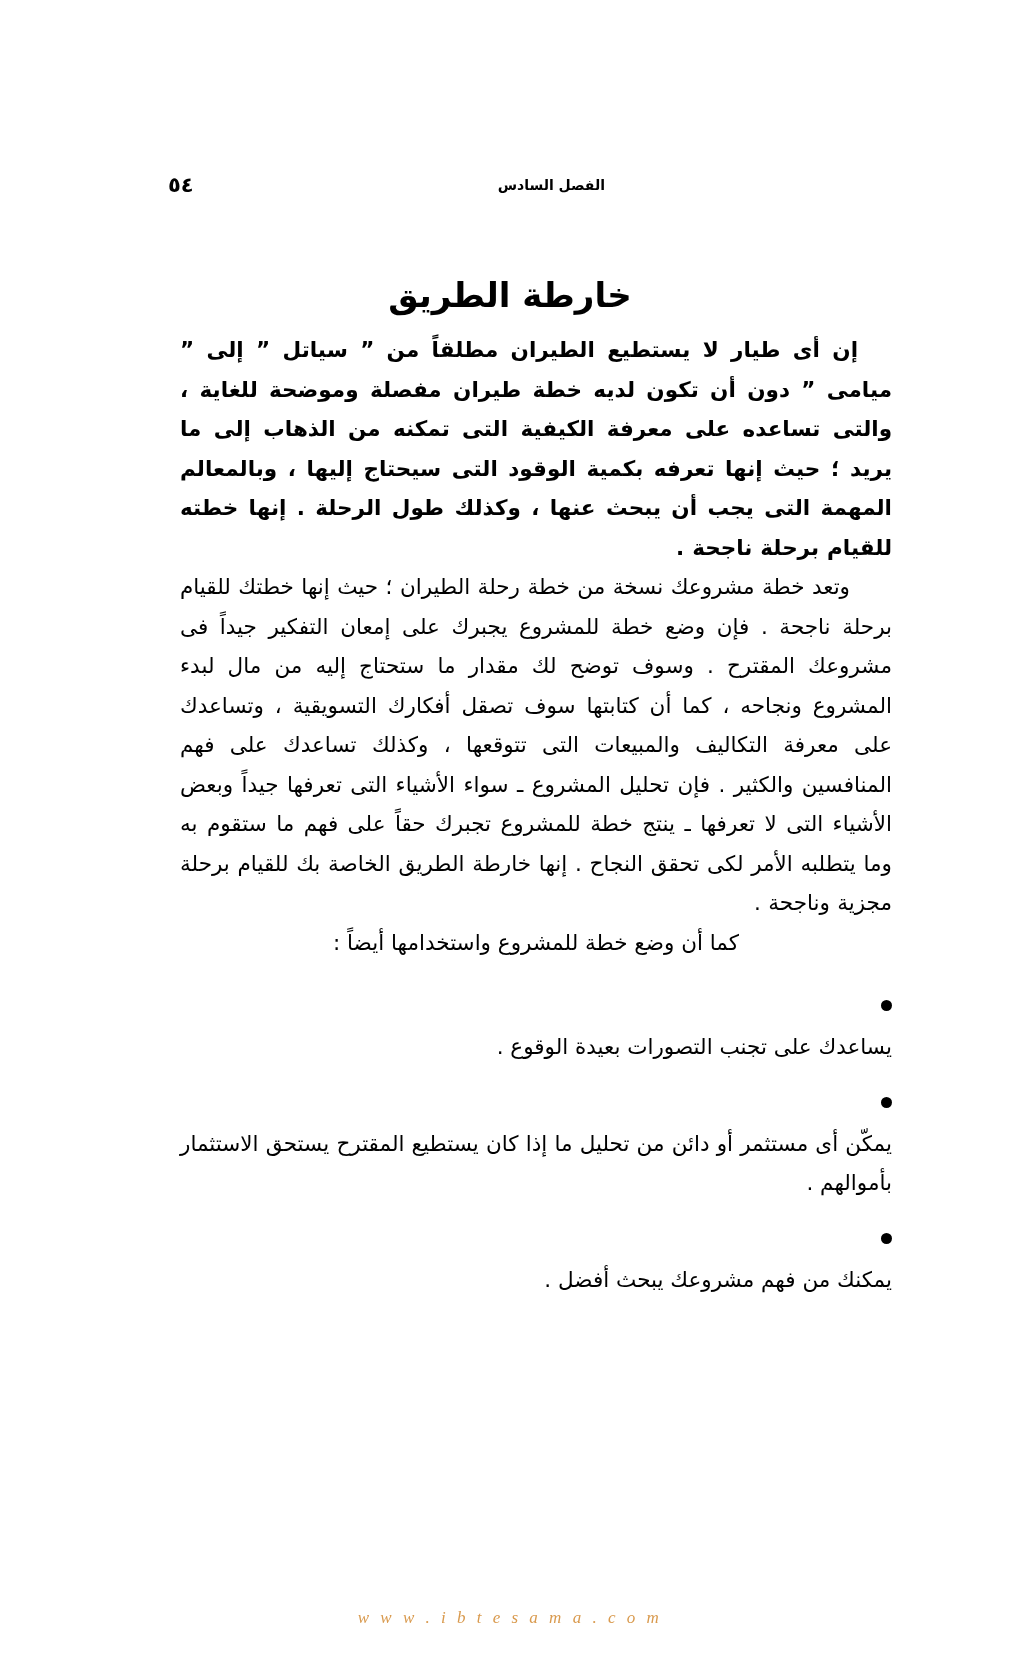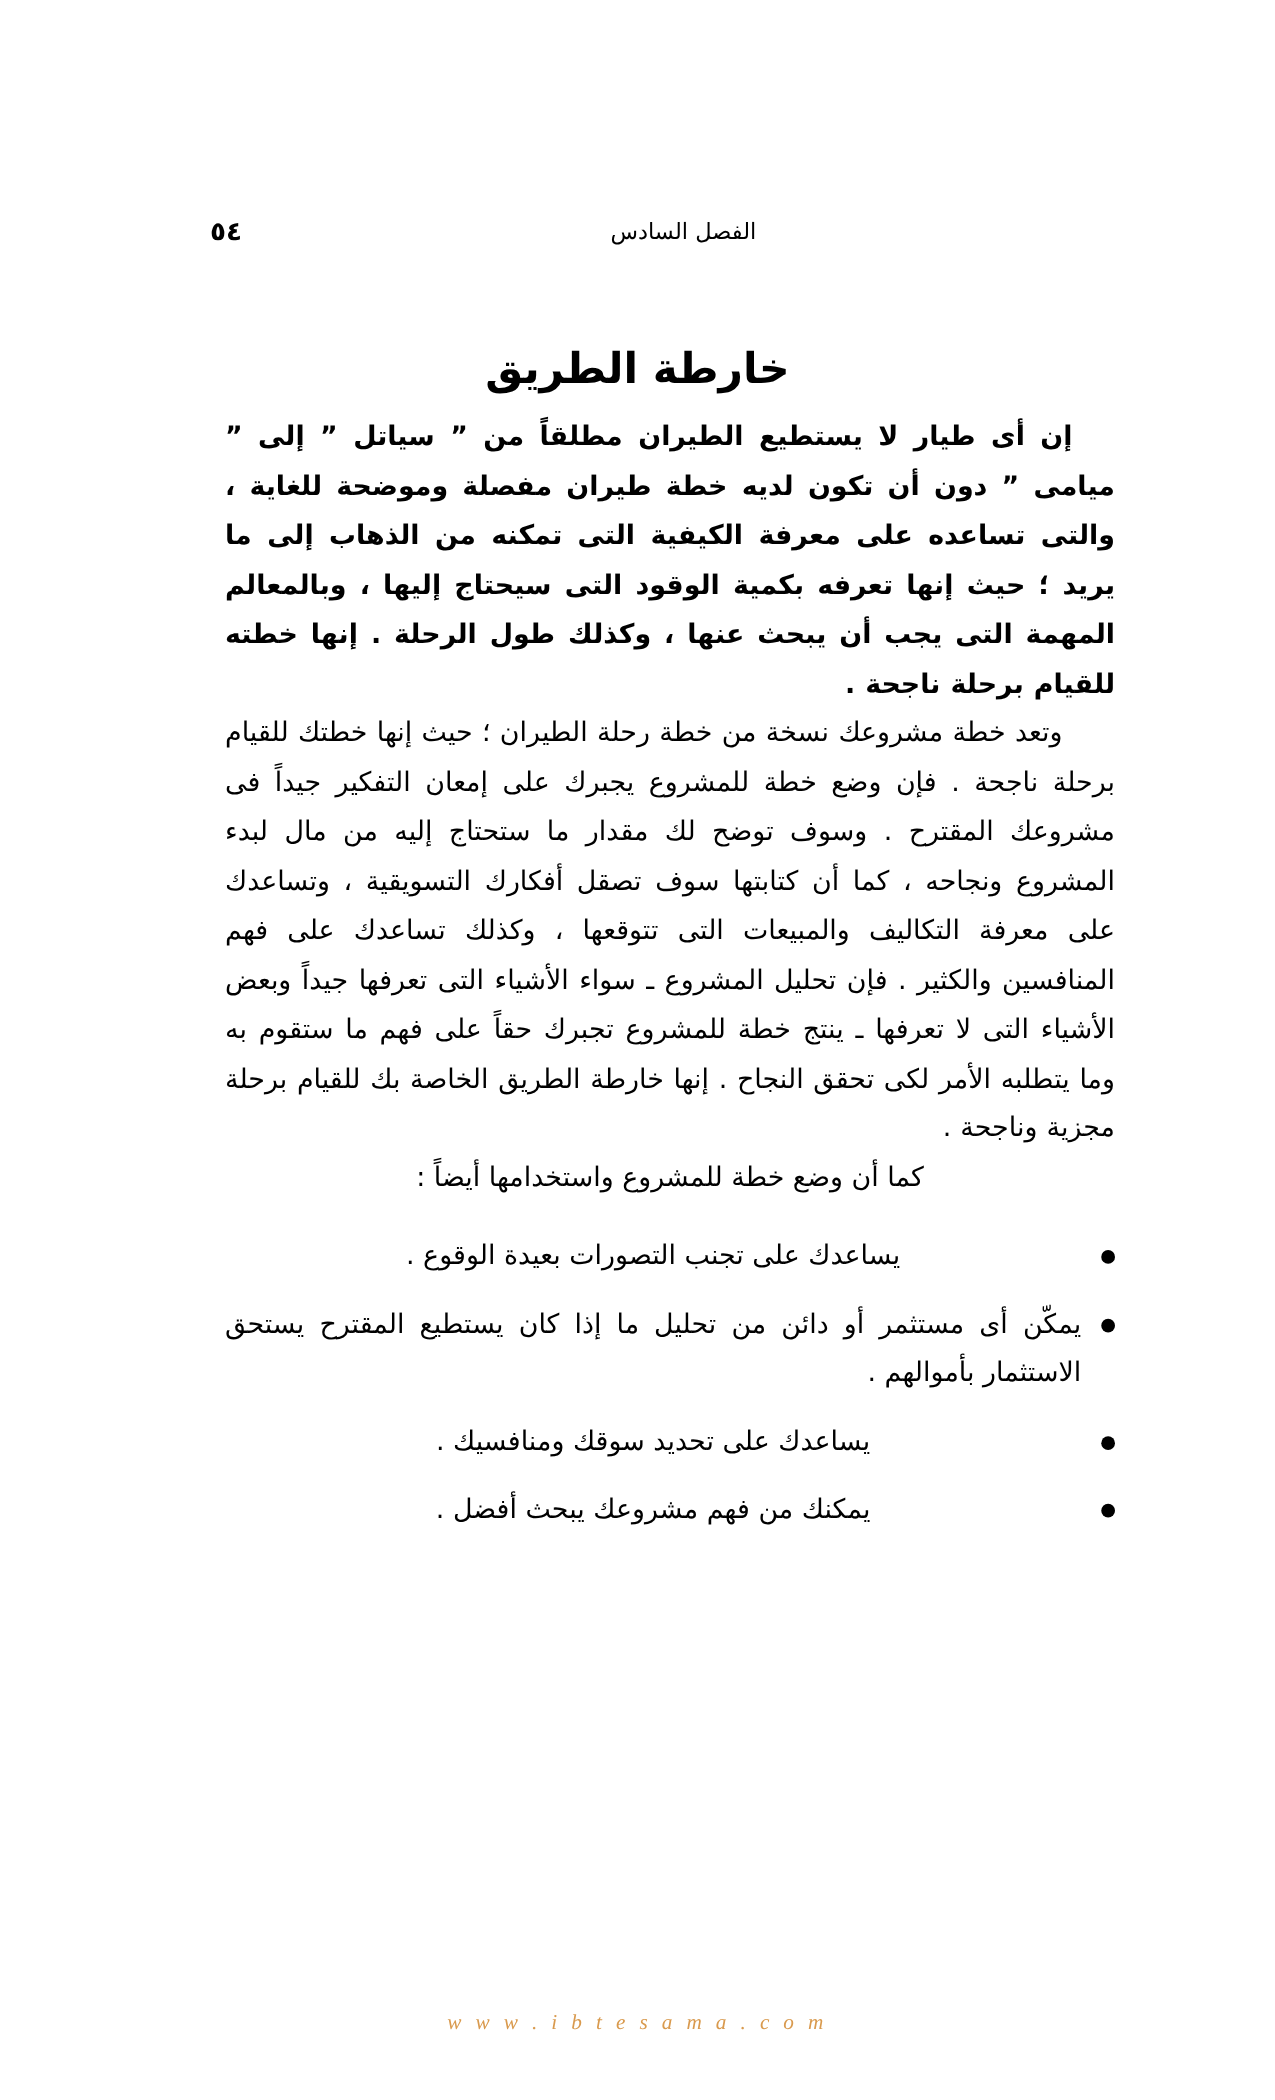--- a/index.html
+++ b/index.html
@@ -23,22 +23,22 @@
     top: 168px;
     left: 130px;
     right: 130px;
     height: 34px;
     direction: rtl;
     display: flex;
     align-items: center;
     justify-content: space-between;
   }
   .chapter-label {
-    font-size: 18px;
-    font-weight: normal;
+    font-size: 14px;
+    font-weight: bold;
     letter-spacing: 0.5px;
     margin-right: 285px;
     white-space: nowrap;
   }
   .folio {
     font-size: 21px;
     font-weight: bold;
     letter-spacing: 2px;
     margin-left: 38px;
   }
@@ -94,20 +94,21 @@
     top: 985px;
     right: 128px;
     width: 712px;
     direction: rtl;
     list-style: none;
     margin: 0;
     padding: 0;
   }
   .bullets li {
     display: flex;
+    flex-direction: column;
     align-items: flex-start;
     gap: 16px;
     margin-bottom: 15px;
   }
   .bullet-dot {
     flex: 0 0 auto;
     width: 11px;
     height: 11px;
     border-radius: 50%;
     background: #000;
@@ -159,23 +160,19 @@
     <li class="center-item">
       <span class="bullet-dot"></span>
       <span class="bullet-text">يساعدك على تجنب التصورات بعيدة الوقوع .</span>
     </li>
     <li>
       <span class="bullet-dot"></span>
       <span class="bullet-text">يمكّن أى مستثمر أو دائن من تحليل ما إذا كان يستطيع المقترح يستحق الاستثمار بأموالهم .</span>
     </li>
     <li class="center-item">
       <span class="bullet-dot"></span>
-      <span class="bullet-text">يساعدك على تحديد سوقك ومنافسيك .</span>
-    </li>
-    <li class="center-item">
-      <span class="bullet-dot"></span>
       <span class="bullet-text">يمكنك من فهم مشروعك يبحث أفضل .</span>
     </li>
   </ul>
 
   <div class="watermark" style="color: rgb(217, 154, 78); font-style: italic;">w w w . i b t e s a m a . c o m</div>
 
 </div>
 
 </body></html>

